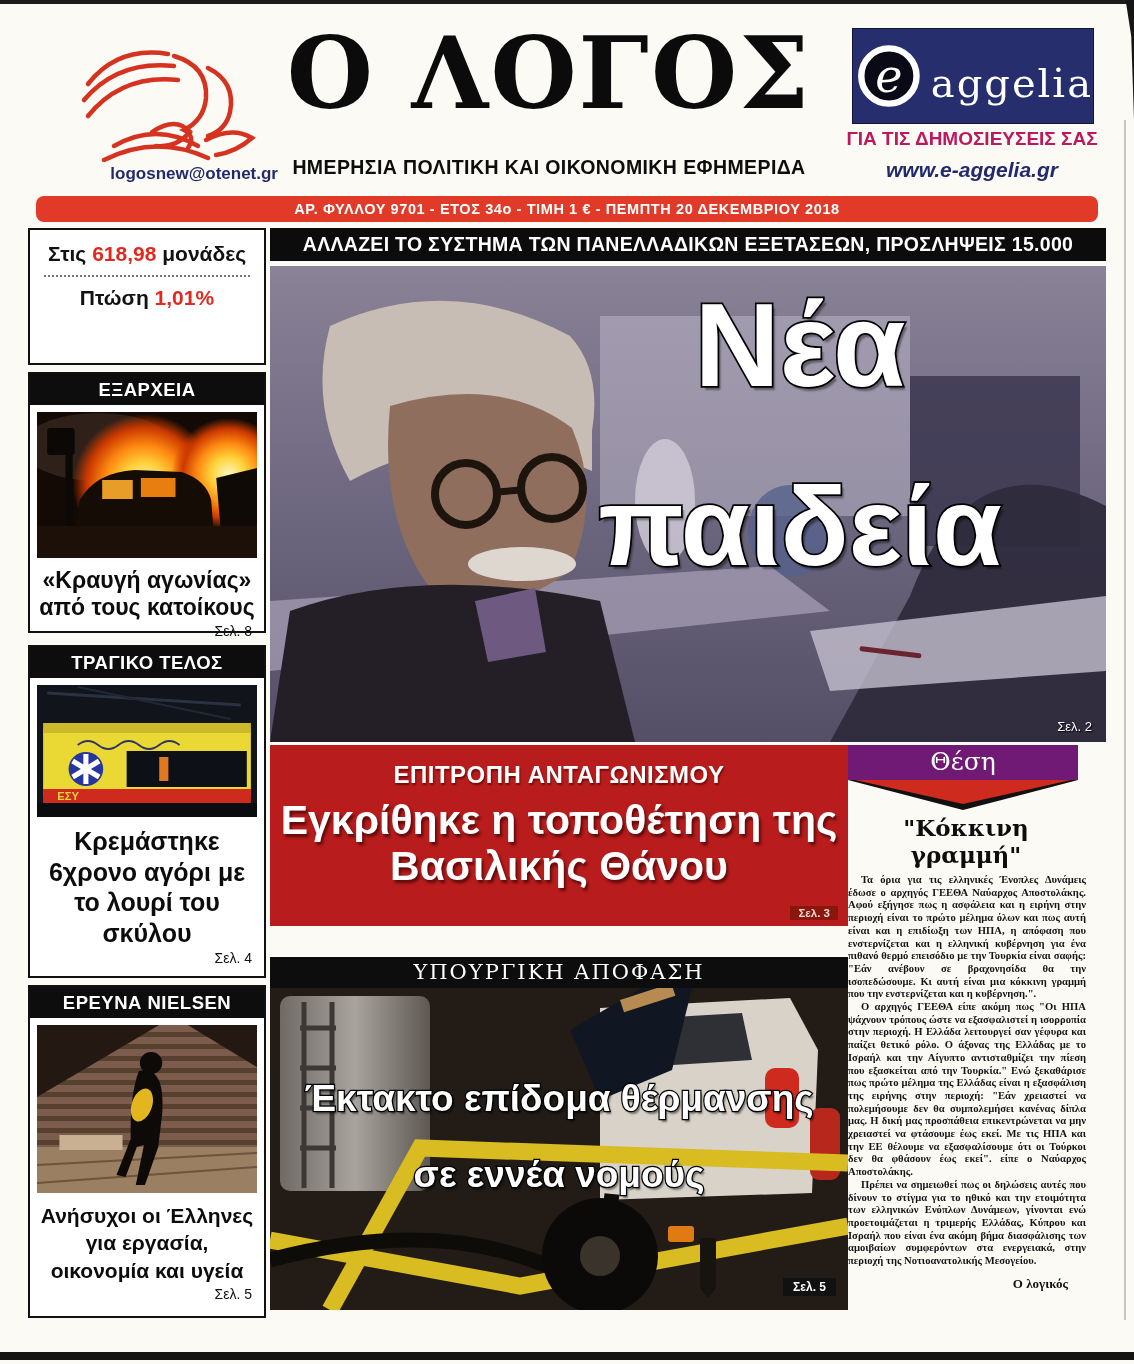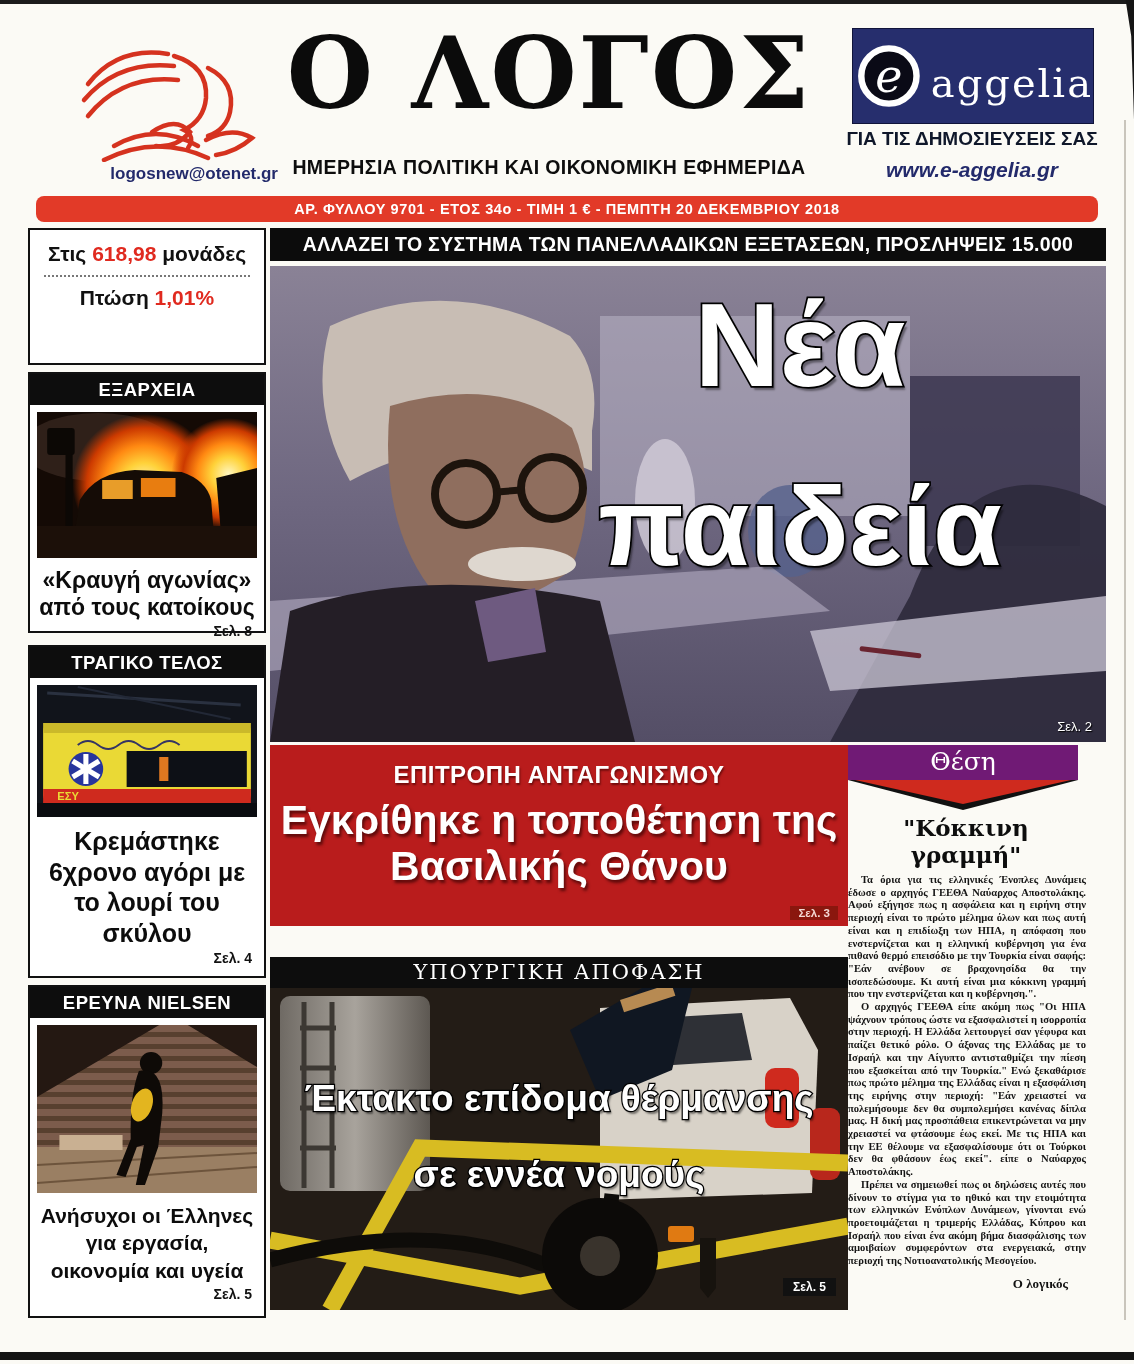--- a/index.html
+++ b/index.html
@@ -15,21 +15,21 @@
 
   
   .logo-art{left:56px;top:28px;width:204px;height:134px;}
   .email{left:30px;top:164px;width:248px;text-align:right;font-weight:bold;font-size:17px;color:#232a6b;}
   .mast-title{left:266px;top:14px;width:566px;text-align:center;font-family:"DejaVu Serif",serif;
               font-weight:bold;font-size:99px;line-height:1.2;color:#0b0b0b;letter-spacing:2px;}
   .mast-sub{left:266px;top:156px;width:566px;text-align:center;font-weight:bold;font-size:19.5px;letter-spacing:.4px;color:#0d0d0d;}
   .ad-box{left:852px;top:28px;width:240px;height:94px;background:#262e6d;border:1px solid #10143a;
           display:flex;align-items:center;justify-content:center;gap:6px;}
   .ad-word{color:#fff;font-family:"DejaVu Serif",serif;font-size:40px;letter-spacing:2px;margin-top:14px;}
-  .ad-tagline{left:838px;top:128px;width:268px;text-align:center;font-weight:bold;font-size:19px;color:#0f172a;}
+  .ad-tagline{left:838px;top:128px;width:268px;text-align:center;font-weight:bold;font-size:19px;color:#be185d;}
   .ad-url{left:838px;top:158px;width:268px;text-align:center;font-weight:bold;font-style:italic;font-size:21px;color:#232a6b;}
   .issue-bar{left:36px;top:196px;width:1062px;height:26px;background:#e23a28;color:#fff;font-weight:bold;
              font-size:14.5px;line-height:26px;text-align:center;letter-spacing:.6px;border-radius:8px;}
 
   
   .top-banner{left:270px;top:228px;width:836px;height:33px;background:#0c0c0c;color:#fff;font-weight:bold;
               font-size:19.5px;line-height:33px;text-align:center;letter-spacing:.3px;}
 
   
   .lead{left:270px;top:266px;width:836px;height:476px;background:#6e6780;}
@@ -42,21 +42,21 @@
   .lead-l2{left:270px;top:205px;width:520px;text-align:center;font-size:112px;line-height:1;}
   .lead-ref{right:14px;bottom:8px;color:#fff;font-size:13px;text-shadow:1px 1px 1px #000;}
 
   
   .sbox{position:absolute;left:28px;width:238px;border:2px solid #111;background:#fff;box-sizing:border-box;}
   .sbox .hd{height:31px;color:#fff;font-weight:bold;font-size:18.5px;line-height:31px;text-align:center;letter-spacing:.5px;background:#0d0d0d;}
   .hd-navy{background:#232a6b !important;}
   .sbox .ph{display:block;margin:7px;height:146px;}
   .sbox .ph svg{display:block;width:100%;height:100%;}
   .s-head{font-weight:bold;text-align:center;line-height:1.18;color:#0c0c0c;padding:2px 4px 0 4px;}
-  .pref{text-align:right;padding:2px 12px 4px 0;font-weight:bold;font-size:14px;}
+  .pref{text-align:right;padding:2px 12px 4px 0;font-weight:normal;font-size:14px;}
   .stock-line{text-align:center;font-weight:bold;font-size:21px;padding-top:12px;}
   .stock-sep{border-bottom:2px dotted #777;margin:9px 14px;}
   .red-val{color:#e02a1f;}
 
   
   .comp{left:270px;top:745px;width:578px;height:181px;background:#b91c1c;}
   .comp .kick{padding-top:16px;text-align:center;color:#fff;font-weight:bold;font-size:24px;letter-spacing:.5px;
               text-shadow:1px 2px 2px rgba(60,0,0,.6);}
   .comp .hl{margin-top:8px;text-align:center;color:#fff;font-weight:bold;font-size:41px;line-height:1.13;
             text-shadow:2px 3px 3px rgba(45,0,0,.65);}

